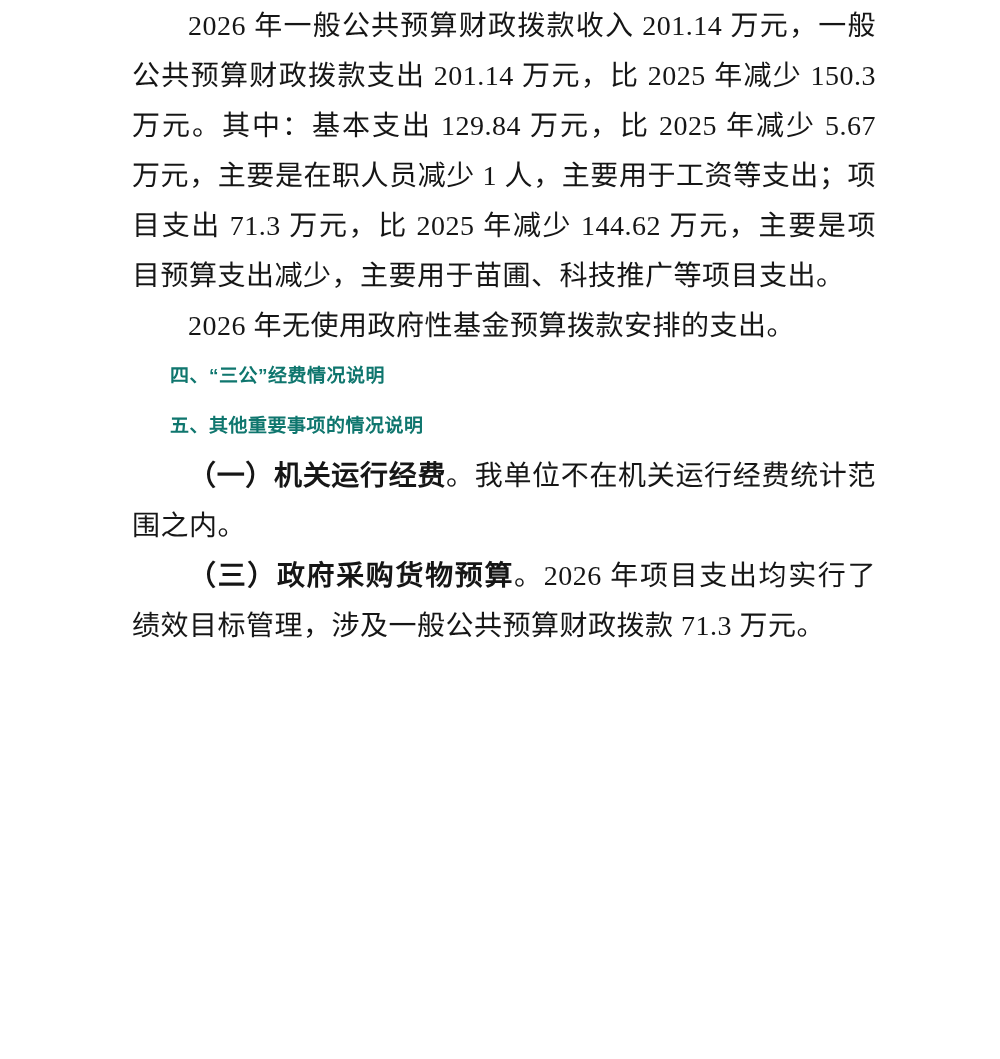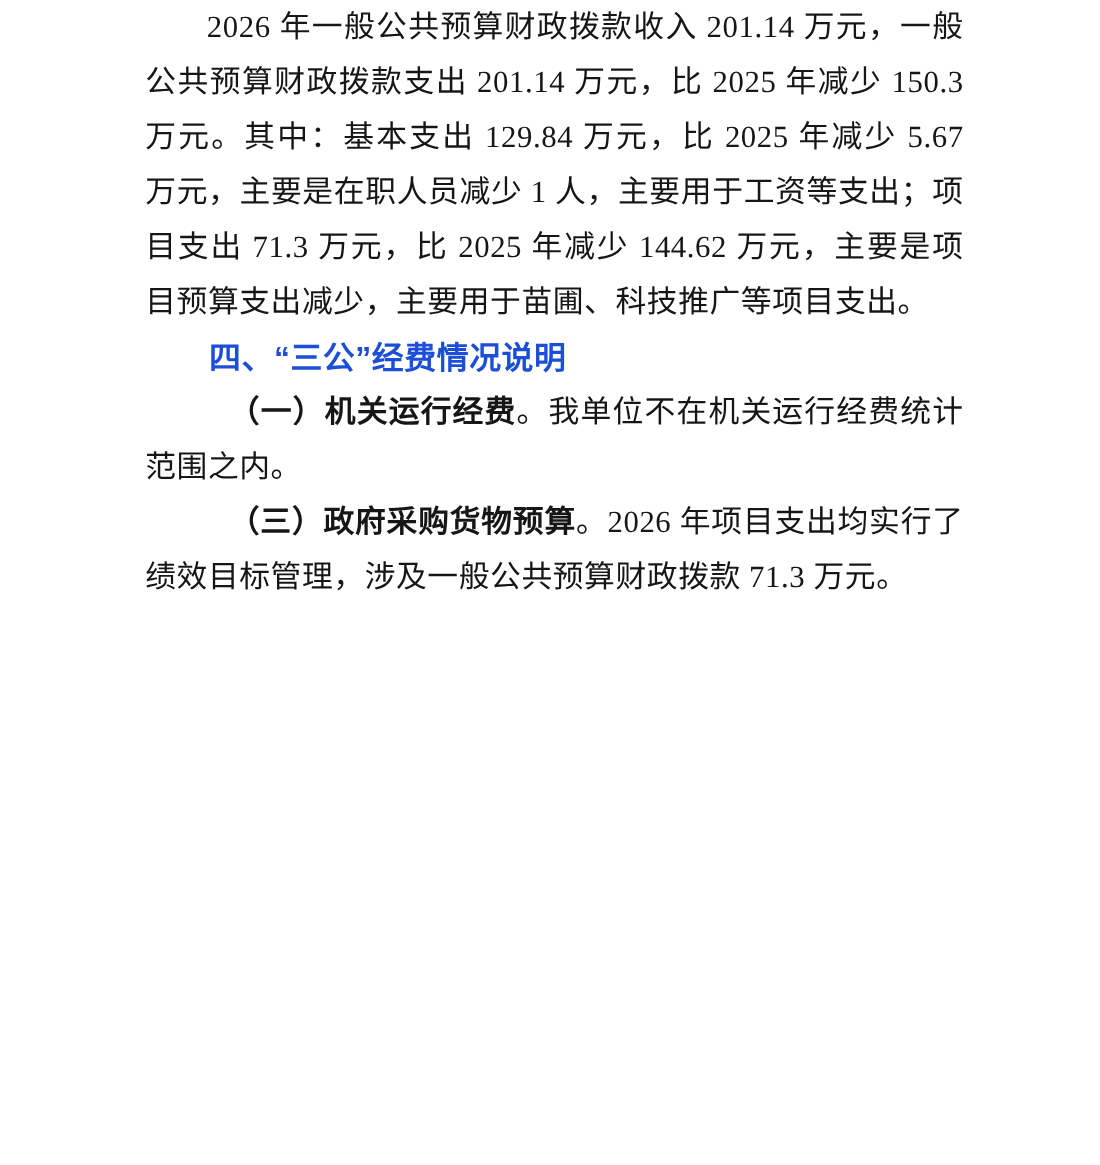--- a/index.html
+++ b/index.html
@@ -33,41 +33,42 @@
       margin: 0;
       padding: 0;
       text-indent: 2em;
     }
     .heading {
       margin: 0;
       padding: 0;
       text-indent: 2em;
       font-family: "Liberation Sans", "DejaVu Sans", sans-serif;
       font-weight: 700;
-      font-size: 29px;
+      font-size: 19px;
       line-height: 50px;
-      color: #1d4ed8;
+      color: #0f766e;
     }
     .lead-bold {
       font-weight: 700;
-      margin-left: 20px;
     }
   </style>
 </head>
 <body>
 
 <div class="page">
   <div class="doc-body">
 
     <p class="para">2026 年一般公共预算财政拨款收入 201.14 万元，一般公共预算财政拨款支出 201.14 万元，比 2025 年减少 150.3 万元。其中：基本支出 129.84 万元，比 2025 年减少 5.67 万元，主要是在职人员减少 1 人，主要用于工资等支出；项目支出 71.3 万元，比 2025 年减少 144.62 万元，主要是项目预算支出减少，主要用于苗圃、科技推广等项目支出。</p>
 
+    <p class="para">2026 年无使用政府性基金预算拨款安排的支出。</p>
 
     <h2 class="heading">四、“三公”经费情况说明</h2>
 
 
+    <h2 class="heading">五、其他重要事项的情况说明</h2>
 
     <p class="para"><span class="lead-bold">（一）机关运行经费</span><span>。我单位不在机关运行经费统计范围之内。</span></p>
 
 
     <p class="para"><span class="lead-bold">（三）政府采购货物预算</span><span>。2026 年项目支出均实行了绩效目标管理，涉及一般公共预算财政拨款 71.3 万元。</span></p>
 
   </div>
 </div>
 
 </body></html>

